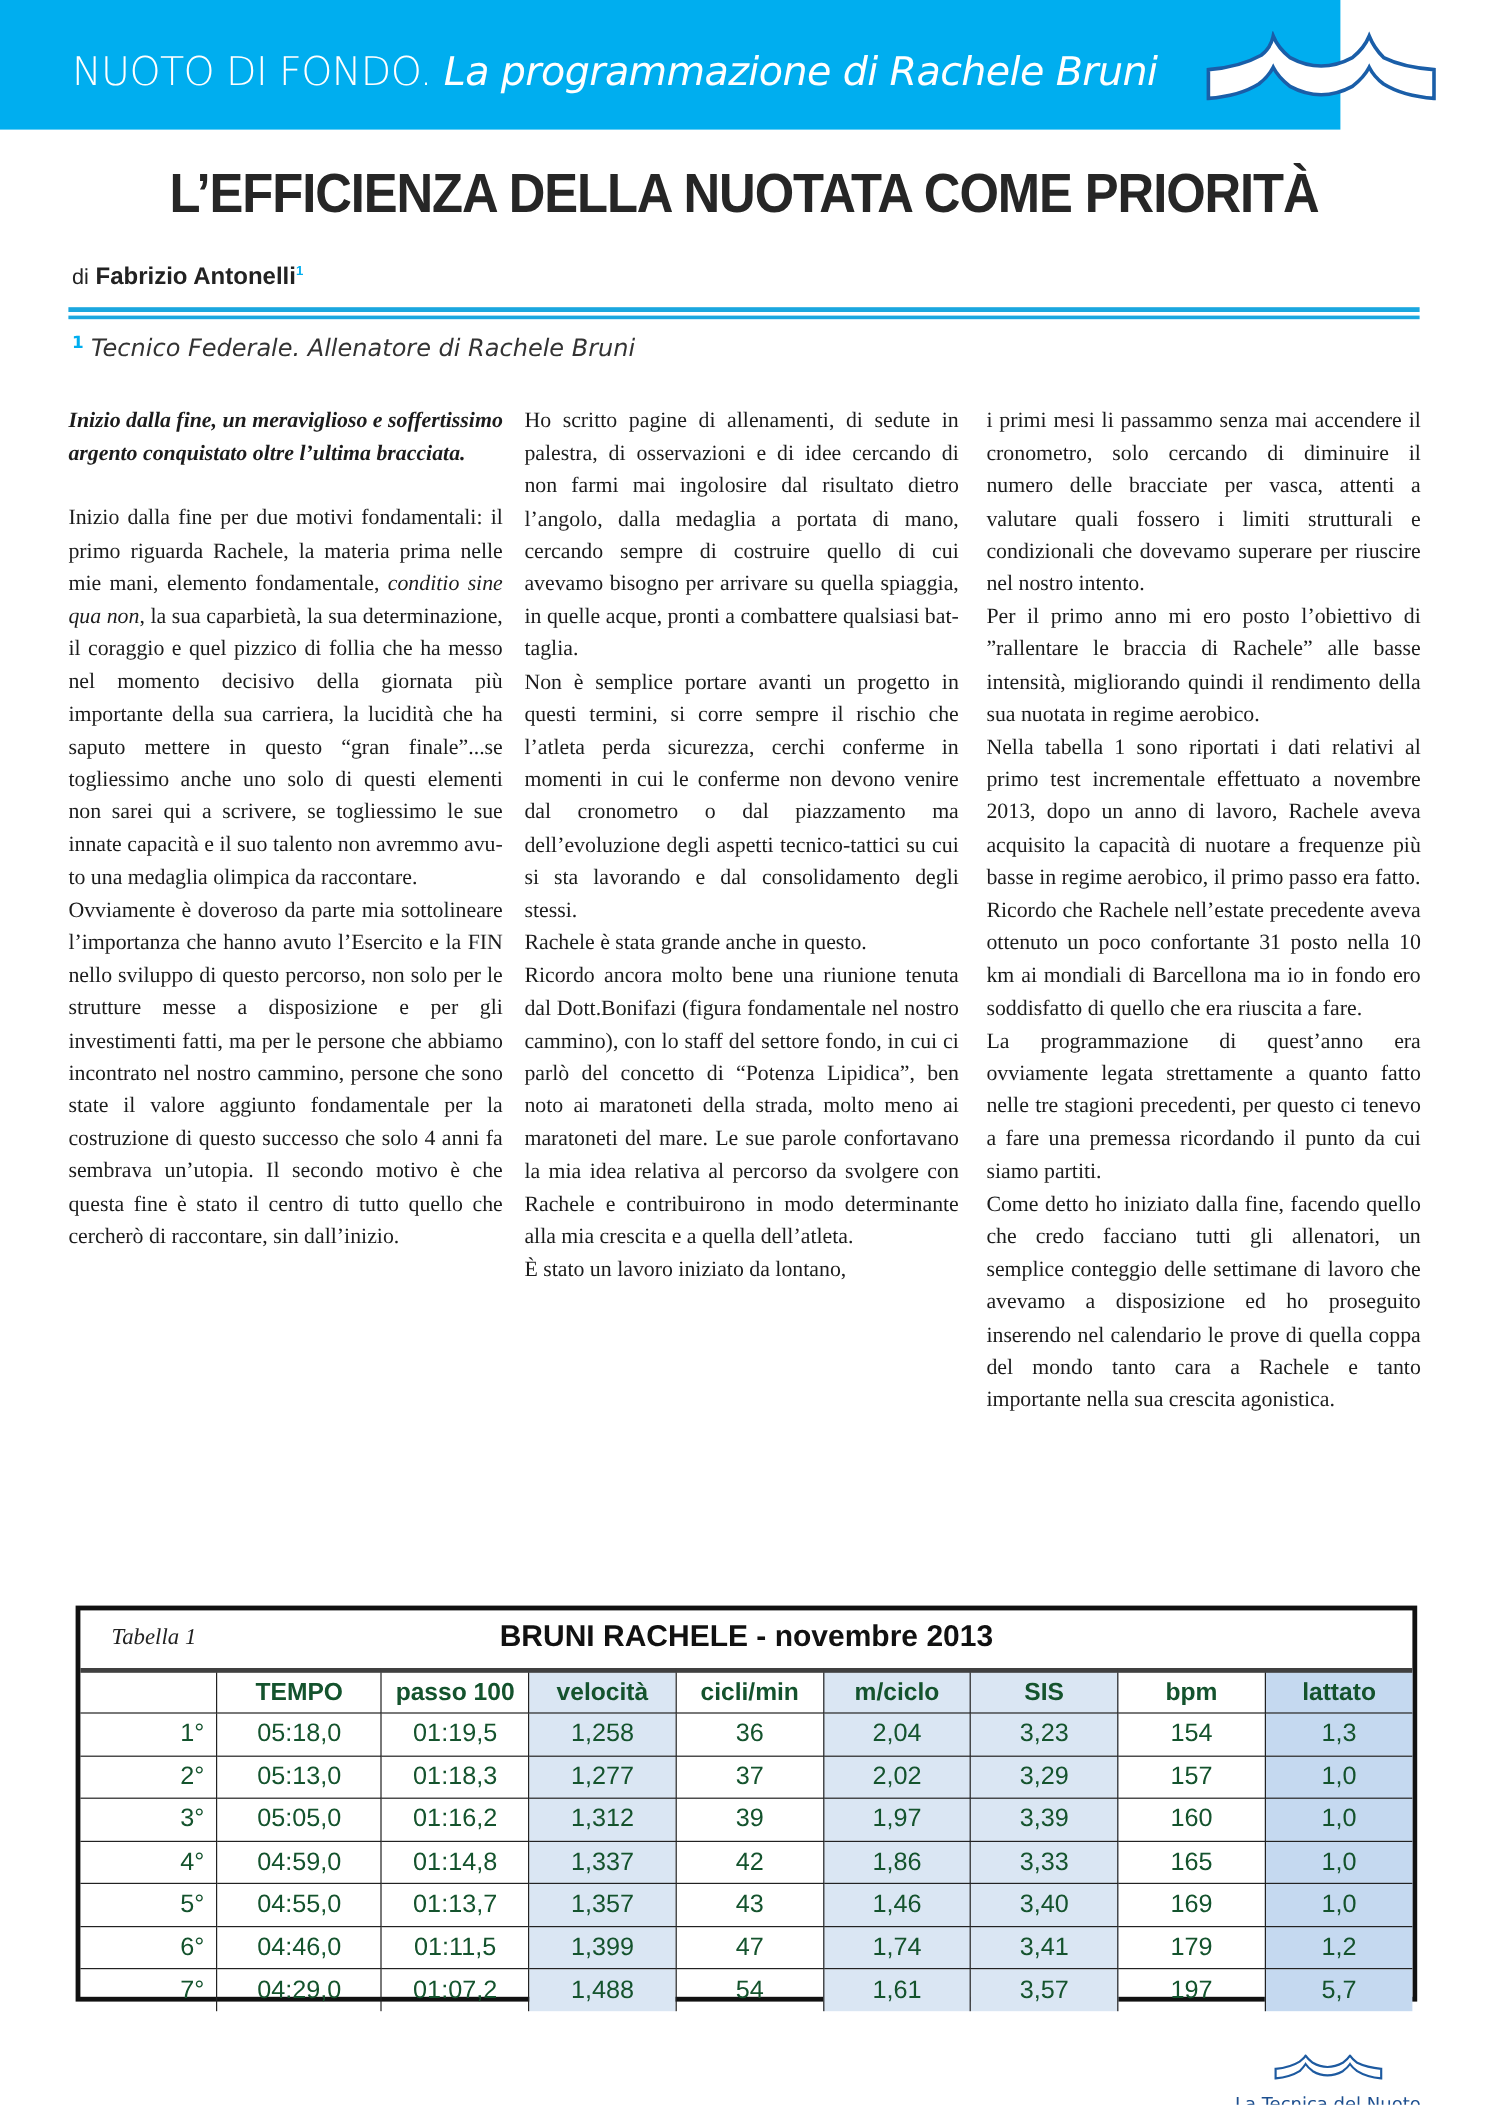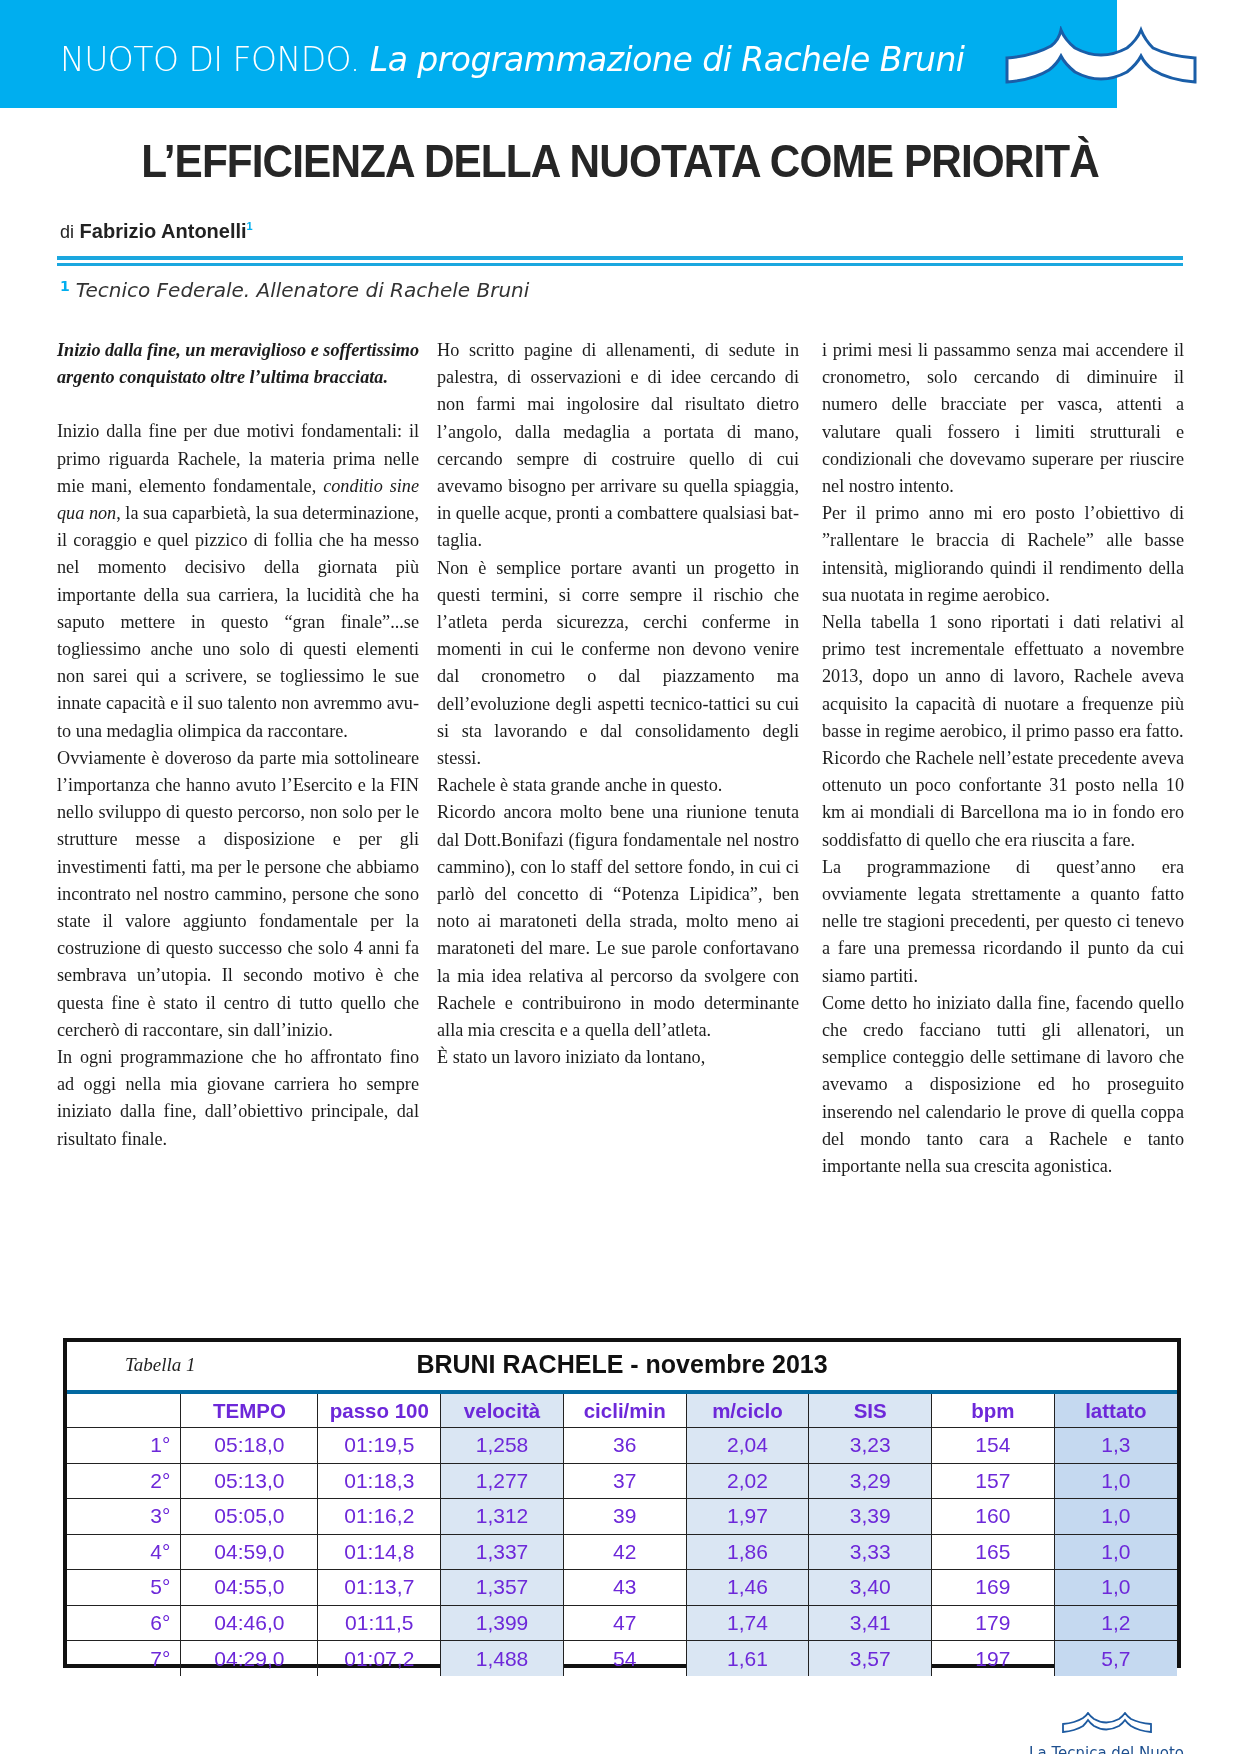--- a/index.html
+++ b/index.html
@@ -58,31 +58,31 @@
   .lead { font-style: italic; font-weight: 700; margin-bottom: 27px !important; }
   .it { font-style: italic; }
 
   
   .table-wrap {
     position: absolute; left: 63px; top: 1338px; width: 1118px; height: 330px;
     border: 4px solid #111; background: #fff;
   }
   .table-caption {
     position: absolute; left: 26px; top: 12px;
-    font-family: "Liberation Serif", serif; font-style: italic; font-size: 19px; color: #222; margin-left: 32px;
+    font-family: "Liberation Serif", serif; font-style: italic; font-size: 19px; color: #222;
   }
   .table-title {
     position: absolute; left: 0; width: 100%; top: 8px; text-align: center;
     font-family: "Liberation Sans", sans-serif; font-weight: 700; font-size: 25px; color: #111;
   }
   table.data {
     position: absolute; left: 0; top: 48px; width: 100%;
     border-collapse: collapse; table-layout: fixed;
-    font-family: "Liberation Sans", sans-serif; font-size: 21px; color: #6d28d9;
-    border-top: 4px solid #0369a1;
+    font-family: "Liberation Sans", sans-serif; font-size: 21px; color: #14532d;
+    border-top: 4px solid #404040;
   }
   table.data th, table.data td {
     border: 1px solid #222; height: 35.5px; text-align: center; padding: 0 4px;
   }
   table.data th { font-weight: 700; font-size: 20.5px; }
   table.data td.rowlabel { text-align: right; padding-right: 10px; }
   .shade { background: #dae6f3; }
   .shade2 { background: #c5d9f0; }
   table.data th:first-child, table.data td:first-child { border-left: none; }
   table.data th:last-child, table.data td:last-child { border-right: none; }
@@ -119,21 +119,20 @@
 <div class="rule1"></div>
 <div class="rule2"></div>
 <div class="affiliation">
   <span class="mark">1</span><span>Tecnico Federale. Allenatore di Rachele Bruni</span>
 </div>
 
 <div class="col col1">
   <p class="lead">Inizio dalla fine, un meraviglioso e soffertissimo argento conquistato oltre l’ultima bracciata.</p>
   <p><span>Inizio dalla fine per due motivi fonda­mentali: il primo riguarda Rachele, la materia prima nelle mie mani, elemento fondamentale, </span><span class="it">conditio sine qua non</span><span>, la sua caparbietà, la sua determinazione, il coraggio e quel pizzico di follia che ha messo nel momento decisivo della gior­nata più importante della sua carriera, la lucidità che ha saputo mettere in questo “gran finale”...se togliessimo anche uno solo di questi elementi non sarei qui a scrivere, se togliessimo le sue innate ca­pacità e il suo talento non avremmo avu­to una medaglia olimpica da raccontare.</span></p>
   <p>Ovviamente è doveroso da parte mia sottolineare l’importanza che hanno avuto l’Esercito e la FIN nello svilup­po di questo percorso, non solo per le strutture messe a disposizione e per gli investimenti fatti, ma per le persone che abbiamo incontrato nel nostro cammi­no, persone che sono state il valore ag­giunto fondamentale per la costruzione di questo successo che solo 4 anni fa sembrava un’utopia. Il secondo motivo è che questa fine è stato il centro di tut­to quello che cercherò di raccontare, sin dall’inizio.</p>
-  <p>In ogni programmazione che ho affron­tato fino ad oggi nella mia giovane car­riera ho sempre iniziato dalla fine, dall’o­biettivo principale, dal risultato finale.</p>
 </div>
 
 <div class="col col2">
   <p>Ho scritto pagine di allenamenti, di se­dute in palestra, di osservazioni e di idee cercando di non farmi mai ingolosire dal risultato dietro l’angolo, dalla medaglia a portata di mano, cercando sempre di costruire quello di cui avevamo bisogno per arrivare su quella spiaggia, in quelle acque, pronti a combattere qualsiasi bat­taglia.</p>
   <p>Non è semplice portare avanti un pro­getto in questi termini, si corre sempre il rischio che l’atleta perda sicurezza, cerchi conferme in momenti in cui le conferme non devono venire dal cronometro o dal piazzamento ma dell’evoluzione degli aspetti tecnico-tattici su cui si sta lavo­rando e dal consolidamento degli stessi.</p>
   <p>Rachele è stata grande anche in questo.</p>
   <p>Ricordo ancora molto bene una riunio­ne tenuta dal Dott.Bonifazi (figura fon­damentale nel nostro cammino), con lo staff del settore fondo, in cui ci parlò del concetto di “Potenza Lipidica”, ben noto ai maratoneti della strada, molto meno ai maratoneti del mare. Le sue parole confortavano la mia idea relativa al per­corso da svolgere con Rachele e contri­buirono in modo determinante alla mia crescita e a quella dell’atleta.</p>
   <p>È stato un lavoro iniziato da lontano,</p>
 </div>
 

